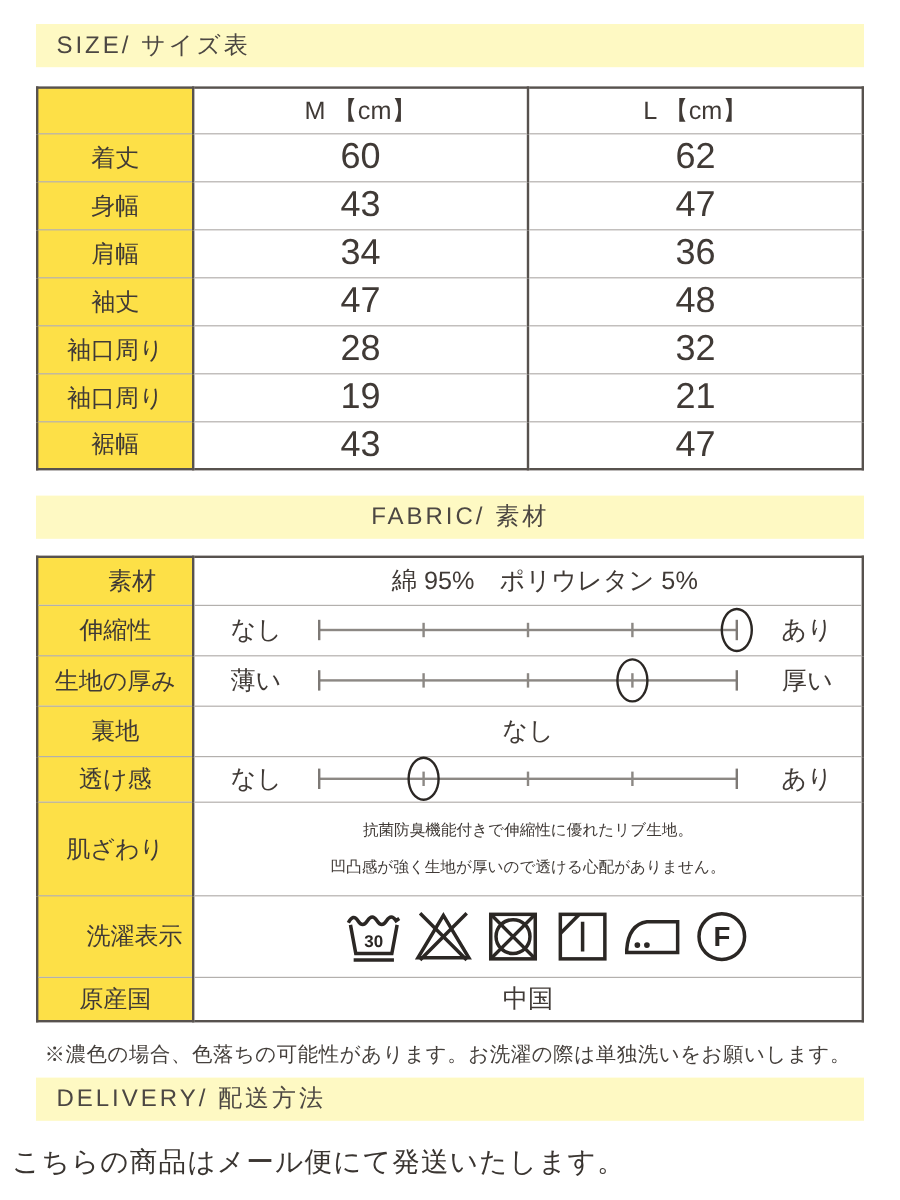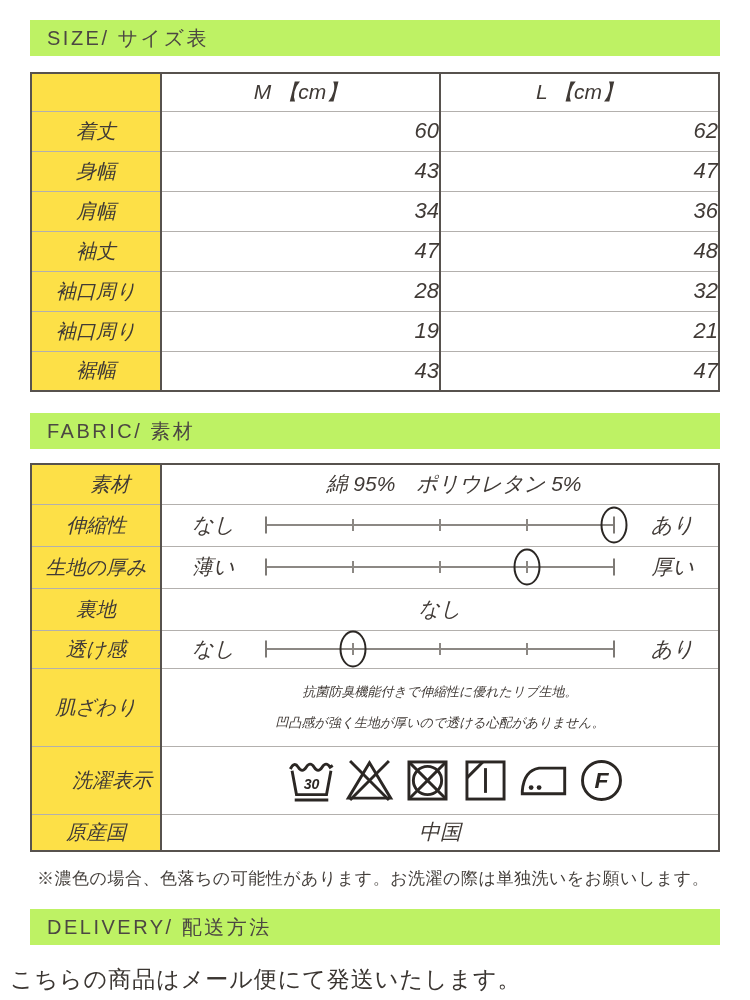--- a/index.html
+++ b/index.html
@@ -9,57 +9,57 @@
     font-family: "Liberation Sans", sans-serif;
     color: #403a36;
     overflow: hidden;
   }
   .page { width: 750px; height: 1000px; position: relative; }
 
   
   .banner {
     margin: 0 30px;
     height: 36px;
-    background: #bef264;
+    background: #fef9c3;
     color: #4c4742;
     font-size: 20px;
     letter-spacing: 2.5px;
     line-height: 36px;
     padding-left: 17px;
   }
   .banner.size-banner     { margin-top: 20px; }
-  .banner.fabric-banner   { margin-top: 21px; }
-  .banner.delivery-banner { margin-top: 19px; }
+  .banner.fabric-banner   { margin-top: 21px; text-align: center; }
+  .banner.delivery-banner { margin-top: 8px; }
 
   
   table {
     border-collapse: collapse;
     width: 690px;
     margin: 0 30px;
     table-layout: fixed;
     color: #403a36;
   }
   .size-table   { margin-top: 16px; }
   .fabric-table { margin-top: 14px; }
   table, td, th { border: 1px solid #57524e; }
-  table { border-width: 2px; font-style: italic; }
+  table { border-width: 2px; }
   td, th { border-left-width: 2px; border-right-width: 2px; }
   td, th { border-top: 1px solid #b3b0ad; border-bottom: 1px solid #b3b0ad; }
   tr:first-child td, tr:first-child th { border-top: 2px solid #57524e; }
   tr:last-child  td, tr:last-child th  { border-bottom: 2px solid #57524e; }
 
   th, td { text-align: center; vertical-align: middle; font-weight: normal; font-size: 21px; }
   .lab {
     background: #fde047;
     width: 130px;
     font-size: 20px;
   }
   .size-table th { height: 38px; }
   .size-table td { height: 40px; }
-  .size-table td.num { font-size: 22px; text-align: right; }
+  .size-table td.num { font-size: 30px; }
 
   
   .fabric-table tr:nth-child(1) td { height: 40px; padding-left: 28px; }
   .fabric-table tr:nth-child(2) td,
   .fabric-table tr:nth-child(3) td,
   .fabric-table tr:nth-child(4) td { height: 42px; }
   .fabric-table tr:nth-child(5) td { height: 38px; }
   .fabric-table tr:nth-child(6) td { height: 78px; }
   .fabric-table tr:nth-child(7) td { height: 68px; padding-left: 32px; }
   .fabric-table tr:nth-child(8) td { height: 37px; }

